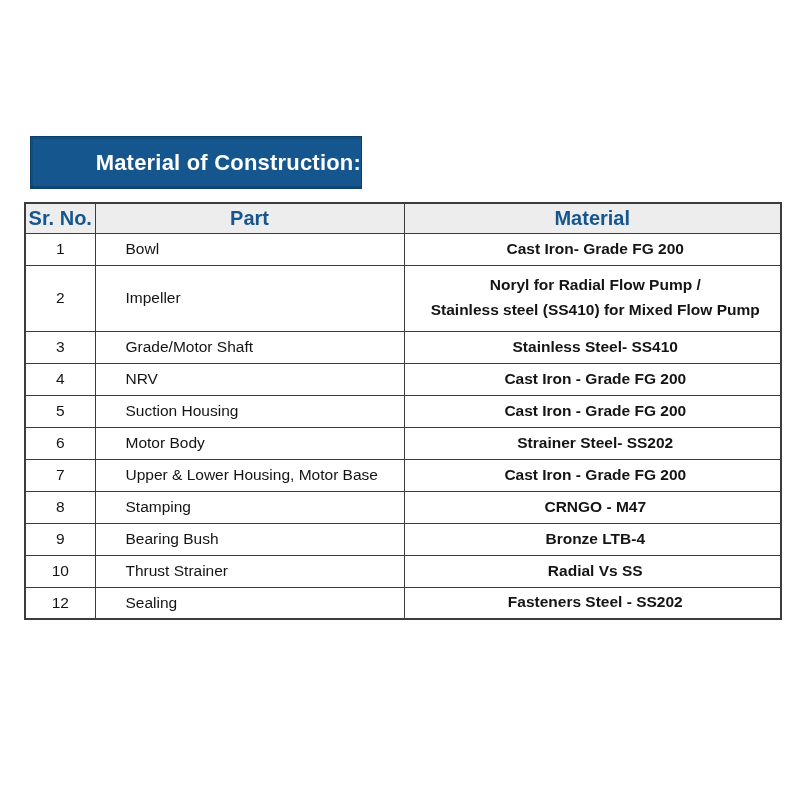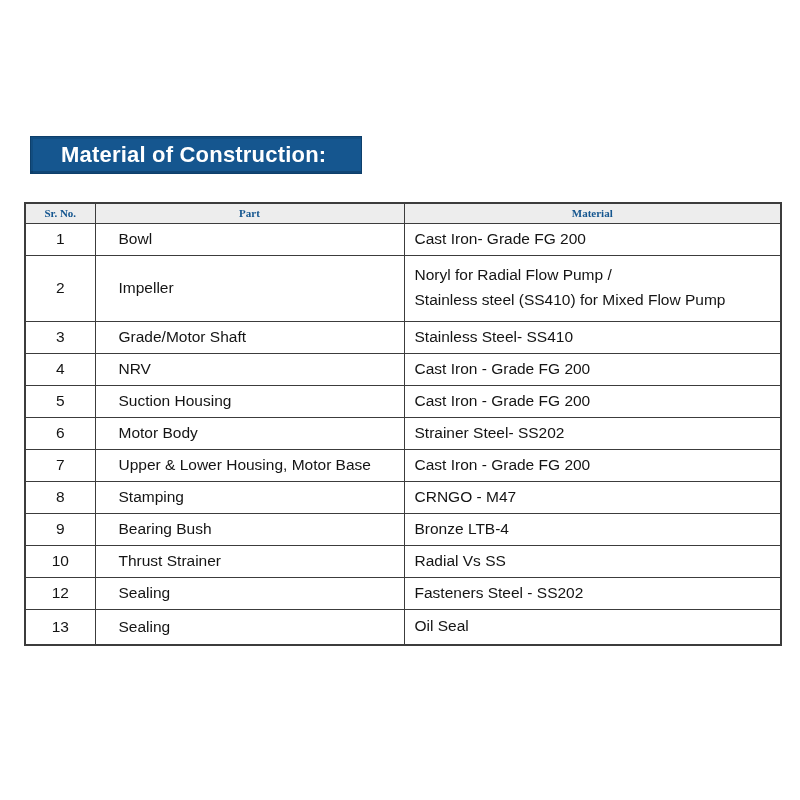--- a/index.html
+++ b/index.html
@@ -14,32 +14,33 @@
     font-family: "Liberation Sans", sans-serif;
     color: #141414;
   }
 
   
   .banner {
     position: absolute;
     left: 30px;
     top: 136px;
     width: 332px;
-    height: 38px;
+    height: 53px;
     box-sizing: border-box;
     background: var(--banner-bg, #15568f);
     border: 1px solid var(--banner-edge, #0d3f6b);
     box-shadow: inset 0 -2px 0 rgba(0,0,0,0.18), inset 2px 2px 0 rgba(0,0,0,0.10);
     display: flex;
     align-items: center;
     padding-left: 30px;
     color: #ffffff;
     font-size: 22px;
     font-weight: bold;
     letter-spacing: 0.2px;
+    justify-content: flex-end;
   }
 
   
   .table-wrap {
     position: absolute;
     left: 24px;
     top: 202px;
   }
   table.materials {
     border-collapse: collapse;
@@ -50,38 +51,37 @@
   col.c-sr   { width: 70px;  }
   col.c-part { width: 309px; }
   col.c-mat  { width: 377px; }
 
   th, td {
     border: 1.5px solid var(--border, #3c3c3c);
     box-sizing: border-box;
     vertical-align: middle;
   }
   thead th {
-    height: 20px;
+    height: 30px;
     background: var(--header-bg, #ededed);
     color: var(--header-text, #15568f);
-    font-size: 11px;
+    font-size: 20px;
     font-weight: bold;
     text-align: center;
-    font-family: Liberation Serif, serif;
   }
   tbody td {
     height: 32px;
     font-size: 15.5px;
     color: #141414;
     background: #ffffff;
   }
   td.sr   { text-align: center; }
-  td.part { text-align: left; padding-left: 23px; padding-right: 4px; }
-  td.mat  { text-align: left; padding-left: 10px; padding-right: 4px;
-            white-space: pre-line; line-height: 1.6; }
+  td.part { text-align: left; padding-left: 30px; padding-right: 4px; }
+  td.mat  { text-align: center; padding-left: 10px; padding-right: 4px;
+            white-space: pre-line; line-height: 1.6; font-weight: bold; }
   tr.tall td  { height: 66px; }
   tr.last td  { height: 36px; }
 </style>
 </head>
 <body>
 
 <div class="banner">
   <span>Material of Construction:</span>
 </div>
 
@@ -149,20 +149,15 @@
       <tr>
         <td class="sr">10</td>
         <td class="part">Thrust Strainer</td>
         <td class="mat">Radial Vs SS</td>
       </tr>
       <tr>
         <td class="sr">12</td>
         <td class="part">Sealing</td>
         <td class="mat">Fasteners Steel - SS202</td>
       </tr>
-      <tr class="last">
-        <td class="sr">13</td>
-        <td class="part">Sealing</td>
-        <td class="mat">Oil Seal</td>
-      </tr>
     </tbody>
   </table>
 </div>
 
 </body></html>

